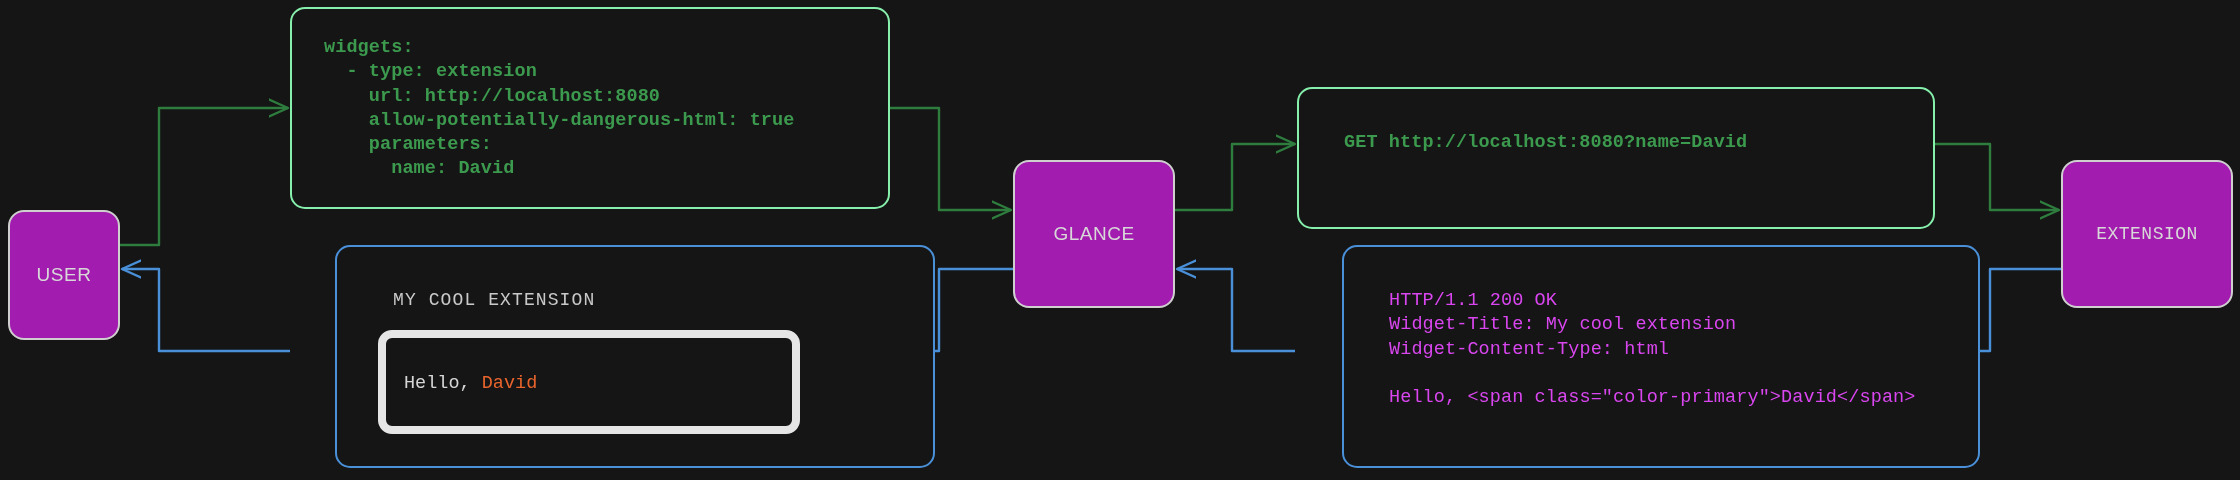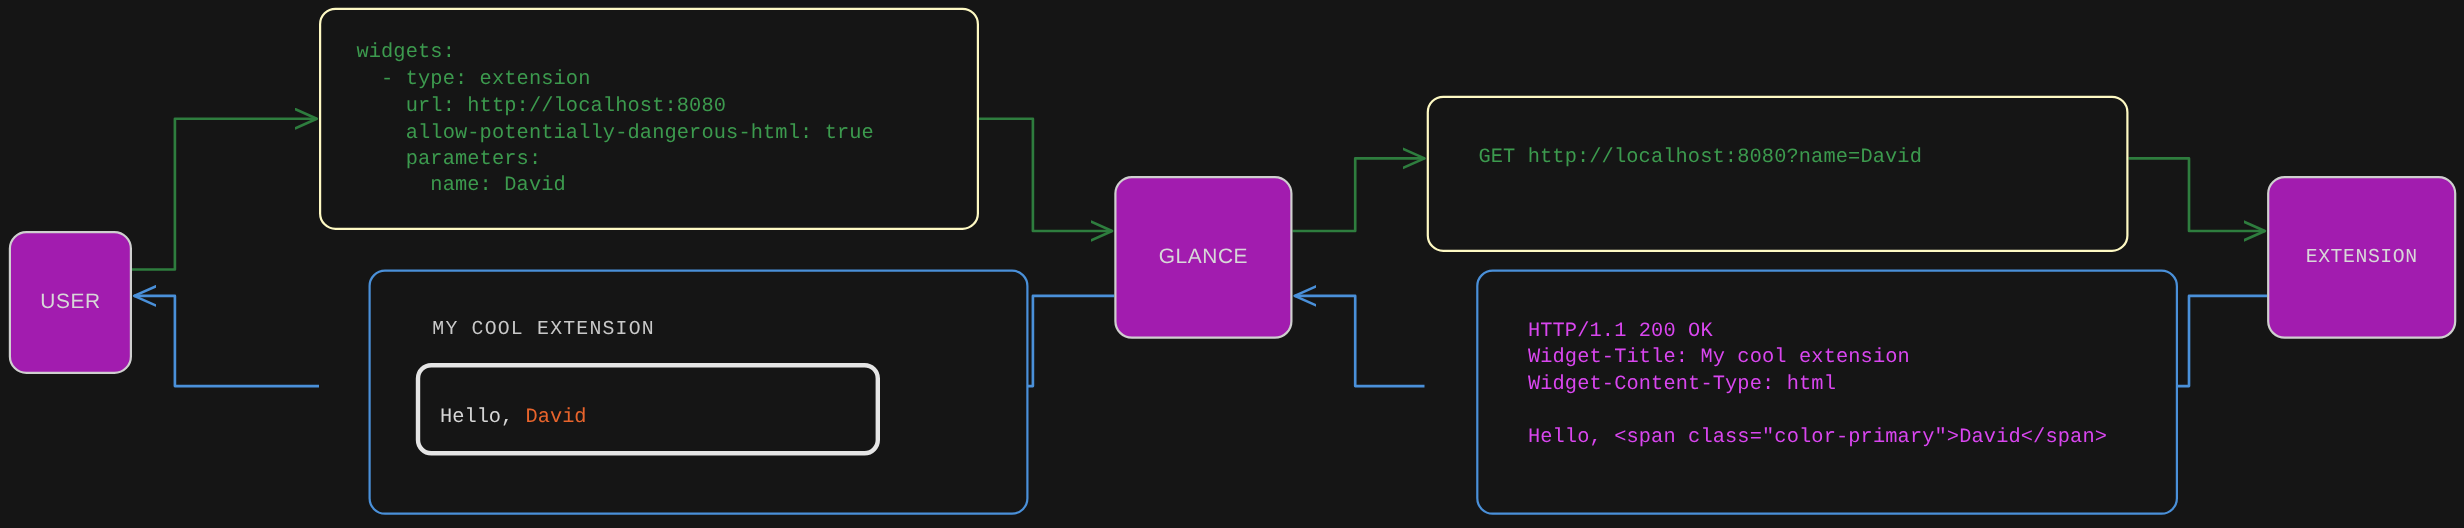--- a/index.html
+++ b/index.html
@@ -51,21 +51,21 @@
   #node-extension { left: 2061px; top: 160px; width: 172px; height: 148px; }
 
   
   .panel {
     position: absolute;
     box-sizing: border-box;
     border-radius: 15px;
     background: #151515;
     z-index: 2;
   }
-  .panel.green { border: 2px solid #fef9c3; }
+  .panel.green { border: 2px solid #86efac; font-weight: bold; }
   .panel.blue  { border: 2px solid #4A90D9; margin-left: 45px; }
 
   .code {
     margin: 0;
     white-space: pre;
     font-family: "Liberation Mono", "DejaVu Sans Mono", monospace;
     font-size: 18.5px;
     line-height: 24.3px;
     letter-spacing: 0.1px;
   }
@@ -91,22 +91,22 @@
     font-family: "Liberation Mono", "DejaVu Sans Mono", monospace;
     font-size: 18px;
     letter-spacing: 1.1px;
   }
   #widget-card {
     position: absolute;
     box-sizing: border-box;
     left: 41px;
     top: 83px;
     width: 422px;
-    height: 84px;
-    border: 4px solid #e5e5e5;
+    height: 104px;
+    border: 8px solid #e5e5e5;
     border-radius: 14px;
     background: #151515;
     padding-left: 48px;
   }
   #widget-card-text {
     position: absolute;
     left: 18px;
     top: 35px;
     font-family: "Liberation Mono", "DejaVu Sans Mono", monospace;
     font-size: 18.5px;

